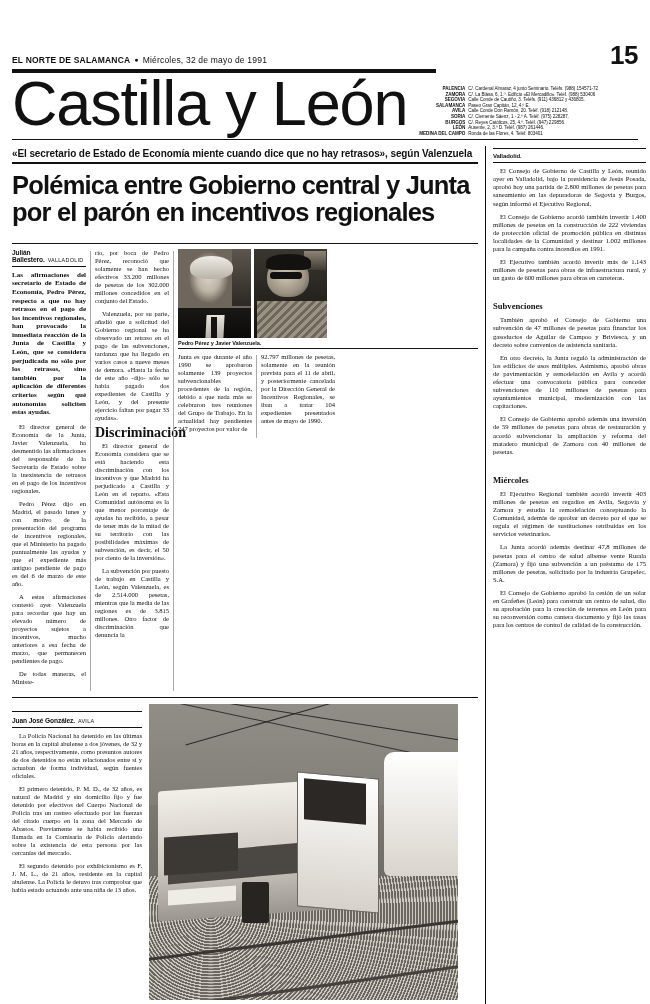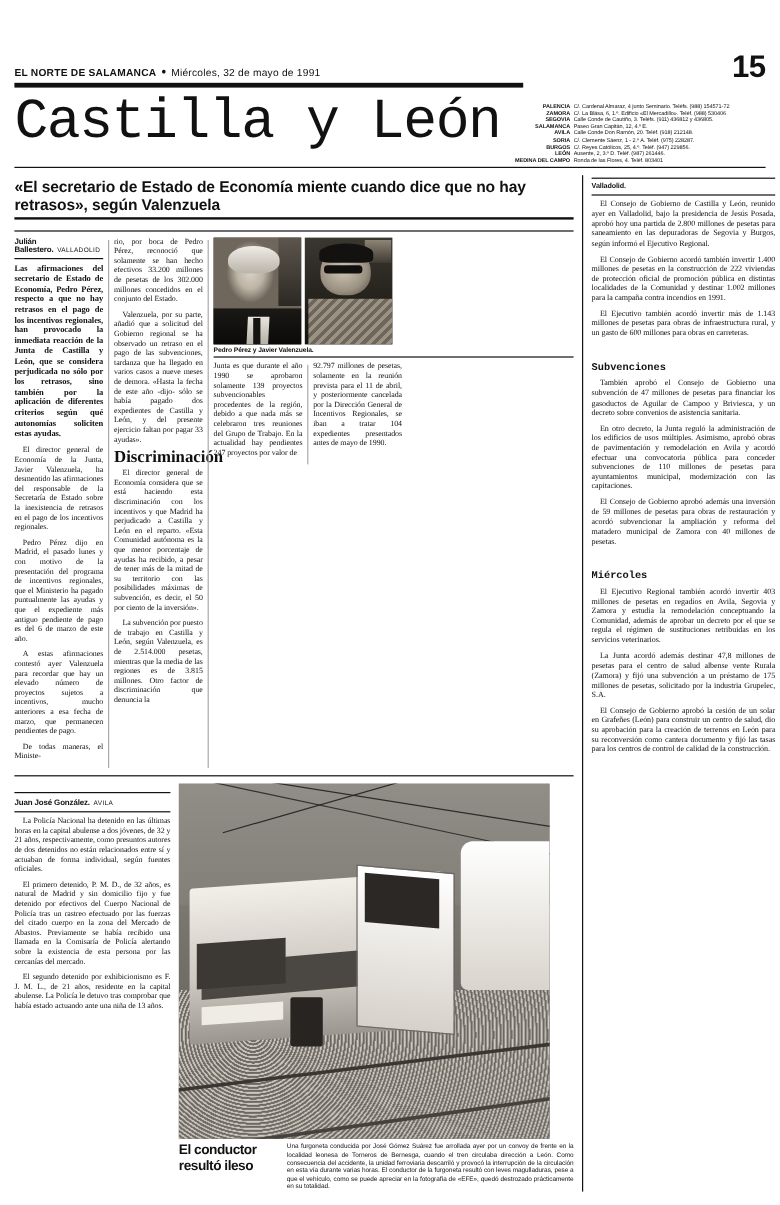--- a/index.html
+++ b/index.html
@@ -17,39 +17,39 @@
   .paper-name{font-weight:bold;letter-spacing:.2px;}
   .bullet-sep{padding:0 4px;font-size:7px;vertical-align:1px;}
   .dateline{font-weight:normal;letter-spacing:.2px;}
   .folio{font-family:"Liberation Sans",sans-serif;font-weight:bold;font-size:26px;line-height:20px;letter-spacing:-.5px;}
 
   .rule-thick{height:4px;background:#111;margin-top:4px;width:424px;}
 
   
   .logo-row{display:flex;align-items:flex-start;justify-content:space-between;margin-top:2px;}
   .logo{
-    font-family:Liberation Mono, monospace;
-    font-size:47px;line-height:56px;letter-spacing:-1.2px;
+    font-family:Liberation Sans, sans-serif;
+    font-size:63px;line-height:56px;letter-spacing:-1.2px;
     white-space:nowrap;
   }
   .offices{width:256px;font-family:"Liberation Sans",sans-serif;font-size:4.6px;line-height:5.6px;margin-top:11px;}
   .office-row{display:flex;white-space:nowrap;}
   .office-city{width:58px;text-align:right;font-weight:bold;padding-right:3px;flex:none;letter-spacing:-.05px;}
   .office-addr{flex:1;letter-spacing:-.05px;}
 
   .rule-thin{height:1px;background:#111;margin-top:3px;}
 
   
   .grid{display:flex;margin-top:0;}
   .left-block{width:466px;flex:none;}
   .vrule{width:1px;background:#111;margin:6px 7px 0 7px;flex:none;}
   .right-block{width:153px;flex:none;}
 
   
-  .kicker{font-family:"Liberation Sans",sans-serif;font-size:13px;font-weight:600;padding-top:8px;letter-spacing:-.1px;}
+  .kicker{font-family:"Liberation Sans",sans-serif;font-size:10px;font-weight:600;padding-top:8px;letter-spacing:-.1px;}
   .kicker-rule{height:1.5px;background:#111;margin-top:3px;}
   .headline{
     font-family:"Liberation Sans",sans-serif;font-weight:bold;
     font-size:25.5px;line-height:27px;letter-spacing:-.8px;
     margin-top:8px;
   }
   .headline-rule{height:1px;background:#111;margin-top:9px;}
 
   
   .cols3{display:flex;margin-top:5px;}
@@ -135,21 +135,21 @@
       font-size:11.4px;line-height:13px;letter-spacing:-.4px;}
   .caption-text{flex:1;padding-left:6px;font-family:"Liberation Sans",sans-serif;font-size:5.4px;line-height:6.6px;text-align:justify;letter-spacing:-.05px;}
 
   
   .r-head{font-family:"Liberation Sans",sans-serif;font-weight:bold;font-size:13.2px;line-height:15px;letter-spacing:-.45px;padding-top:8px;}
   .r-head-rule{height:1px;background:#111;margin:8px 0 4px 0;}
   .r-place{font-family:"Liberation Sans",sans-serif;font-weight:bold;font-size:6px;letter-spacing:-.1px;}
   .r-place-rule{height:.8px;background:#111;margin:3px 0 4px 0;}
   .r-body{font-family:"Liberation Serif",serif;font-size:6.7px;line-height:8.1px;text-align:justify;letter-spacing:-.05px;}
   .r-body p{margin:0 0 5px 0;text-indent:7px;}
-  .r-sub{font-family:Liberation Mono, monospace;font-weight:bold;font-size:8.6px;margin:19px 0 5px 0;}
+  .r-sub{font-family:Liberation Serif, serif;font-weight:bold;font-size:8.6px;margin:19px 0 5px 0;}
 </style>
 </head>
 <body>
 
 <div class="page">
 
   <div class="topbar">
     <div class="topbar-left">
       <span class="paper-name">EL NORTE DE SALAMANCA</span><span class="bullet-sep">●</span><span class="dateline">Miércoles, 32 de mayo de 1991</span>
     </div>
@@ -202,20 +202,21 @@
 
   <div class="rule-thin"></div>
 
   <div class="grid">
 
     <div class="left-block">
 
       <div class="kicker">«El secretario de Estado de Economía miente cuando dice que no hay retrasos», según Valenzuela</div>
       <div class="kicker-rule"></div>
 
+      <h1 class="headline">Polémica entre Gobierno central y Junta por el parón en incentivos regionales</h1>
       <div class="headline-rule"></div>
 
       <div class="cols3">
 
         <div class="col">
           <div class="byline">
             <span>Julián Ballestero.</span><span class="place">VALLADOLID</span>
           </div>
           <div class="byline-rule"></div>
           <div class="lede">Las afirmaciones del secretario de Estado de Economía, Pedro Pérez, respecto a que no hay retrasos en el pago de los incentivos regionales, han provocado la inmediata reacción de la Junta de Castilla y León, que se considera perjudicada no sólo por los retrasos, sino también por la aplicación de diferentes criterios según qué autonomías soliciten estas ayudas.</div>

